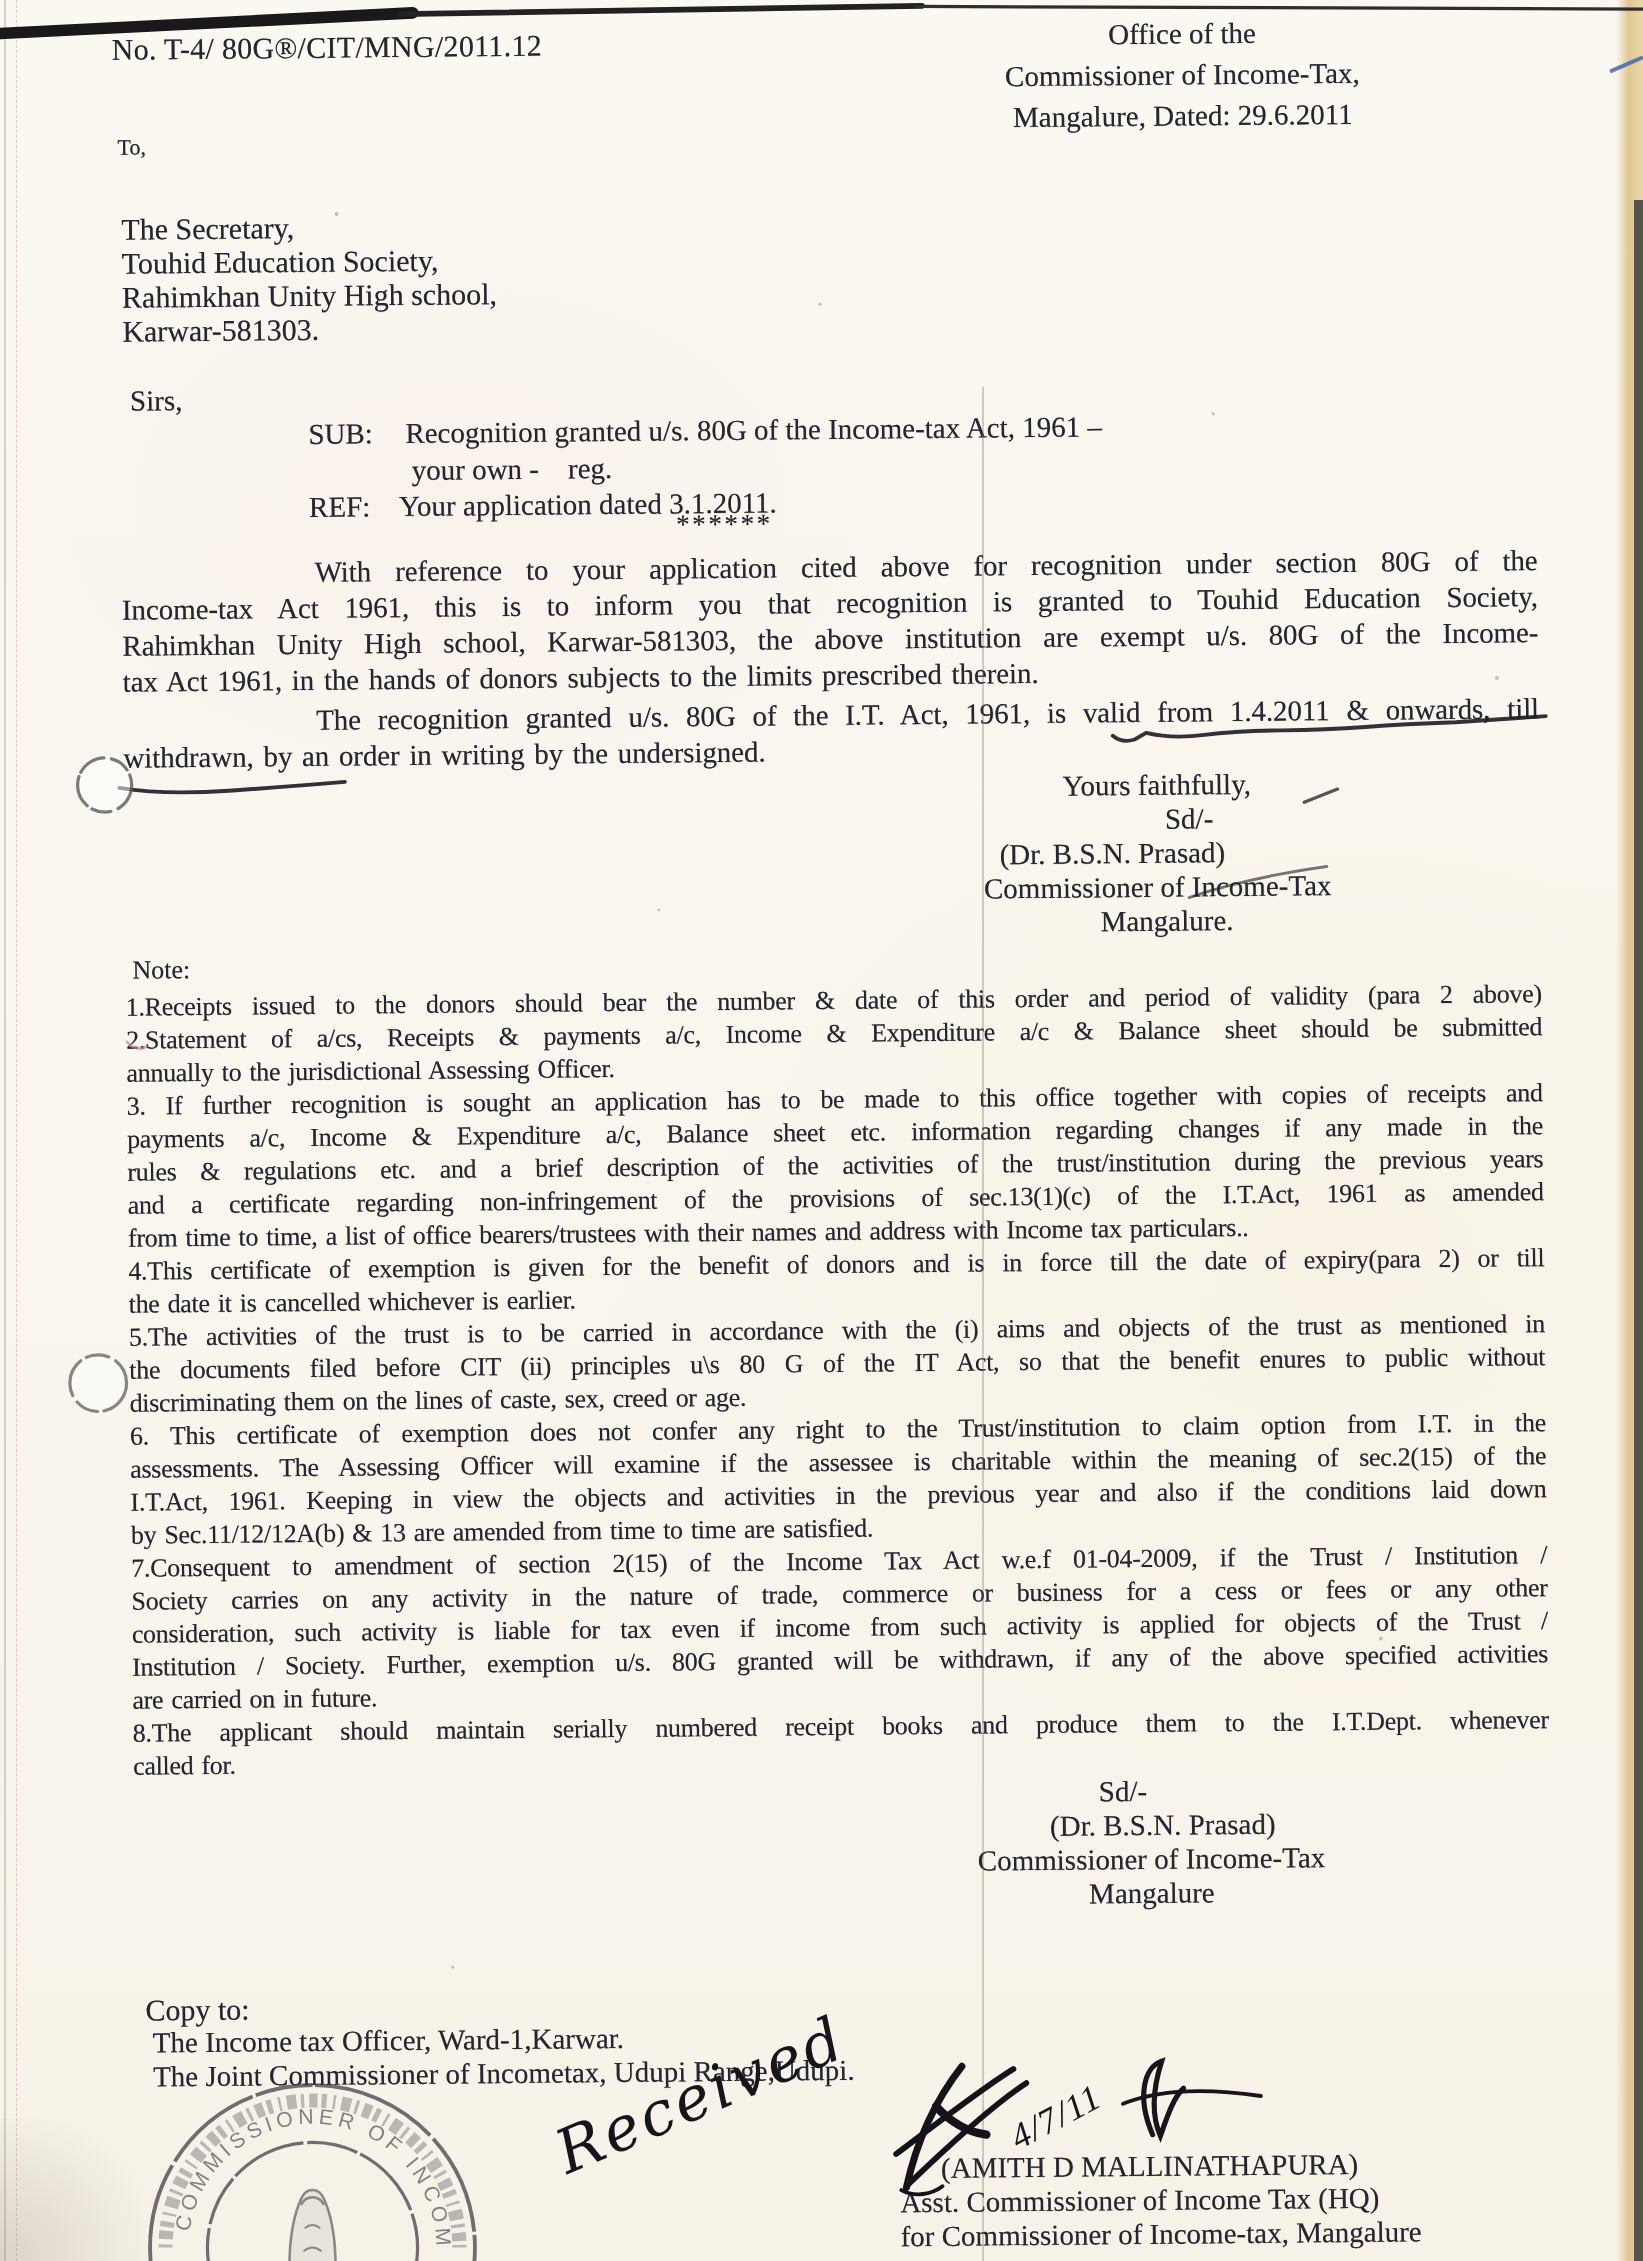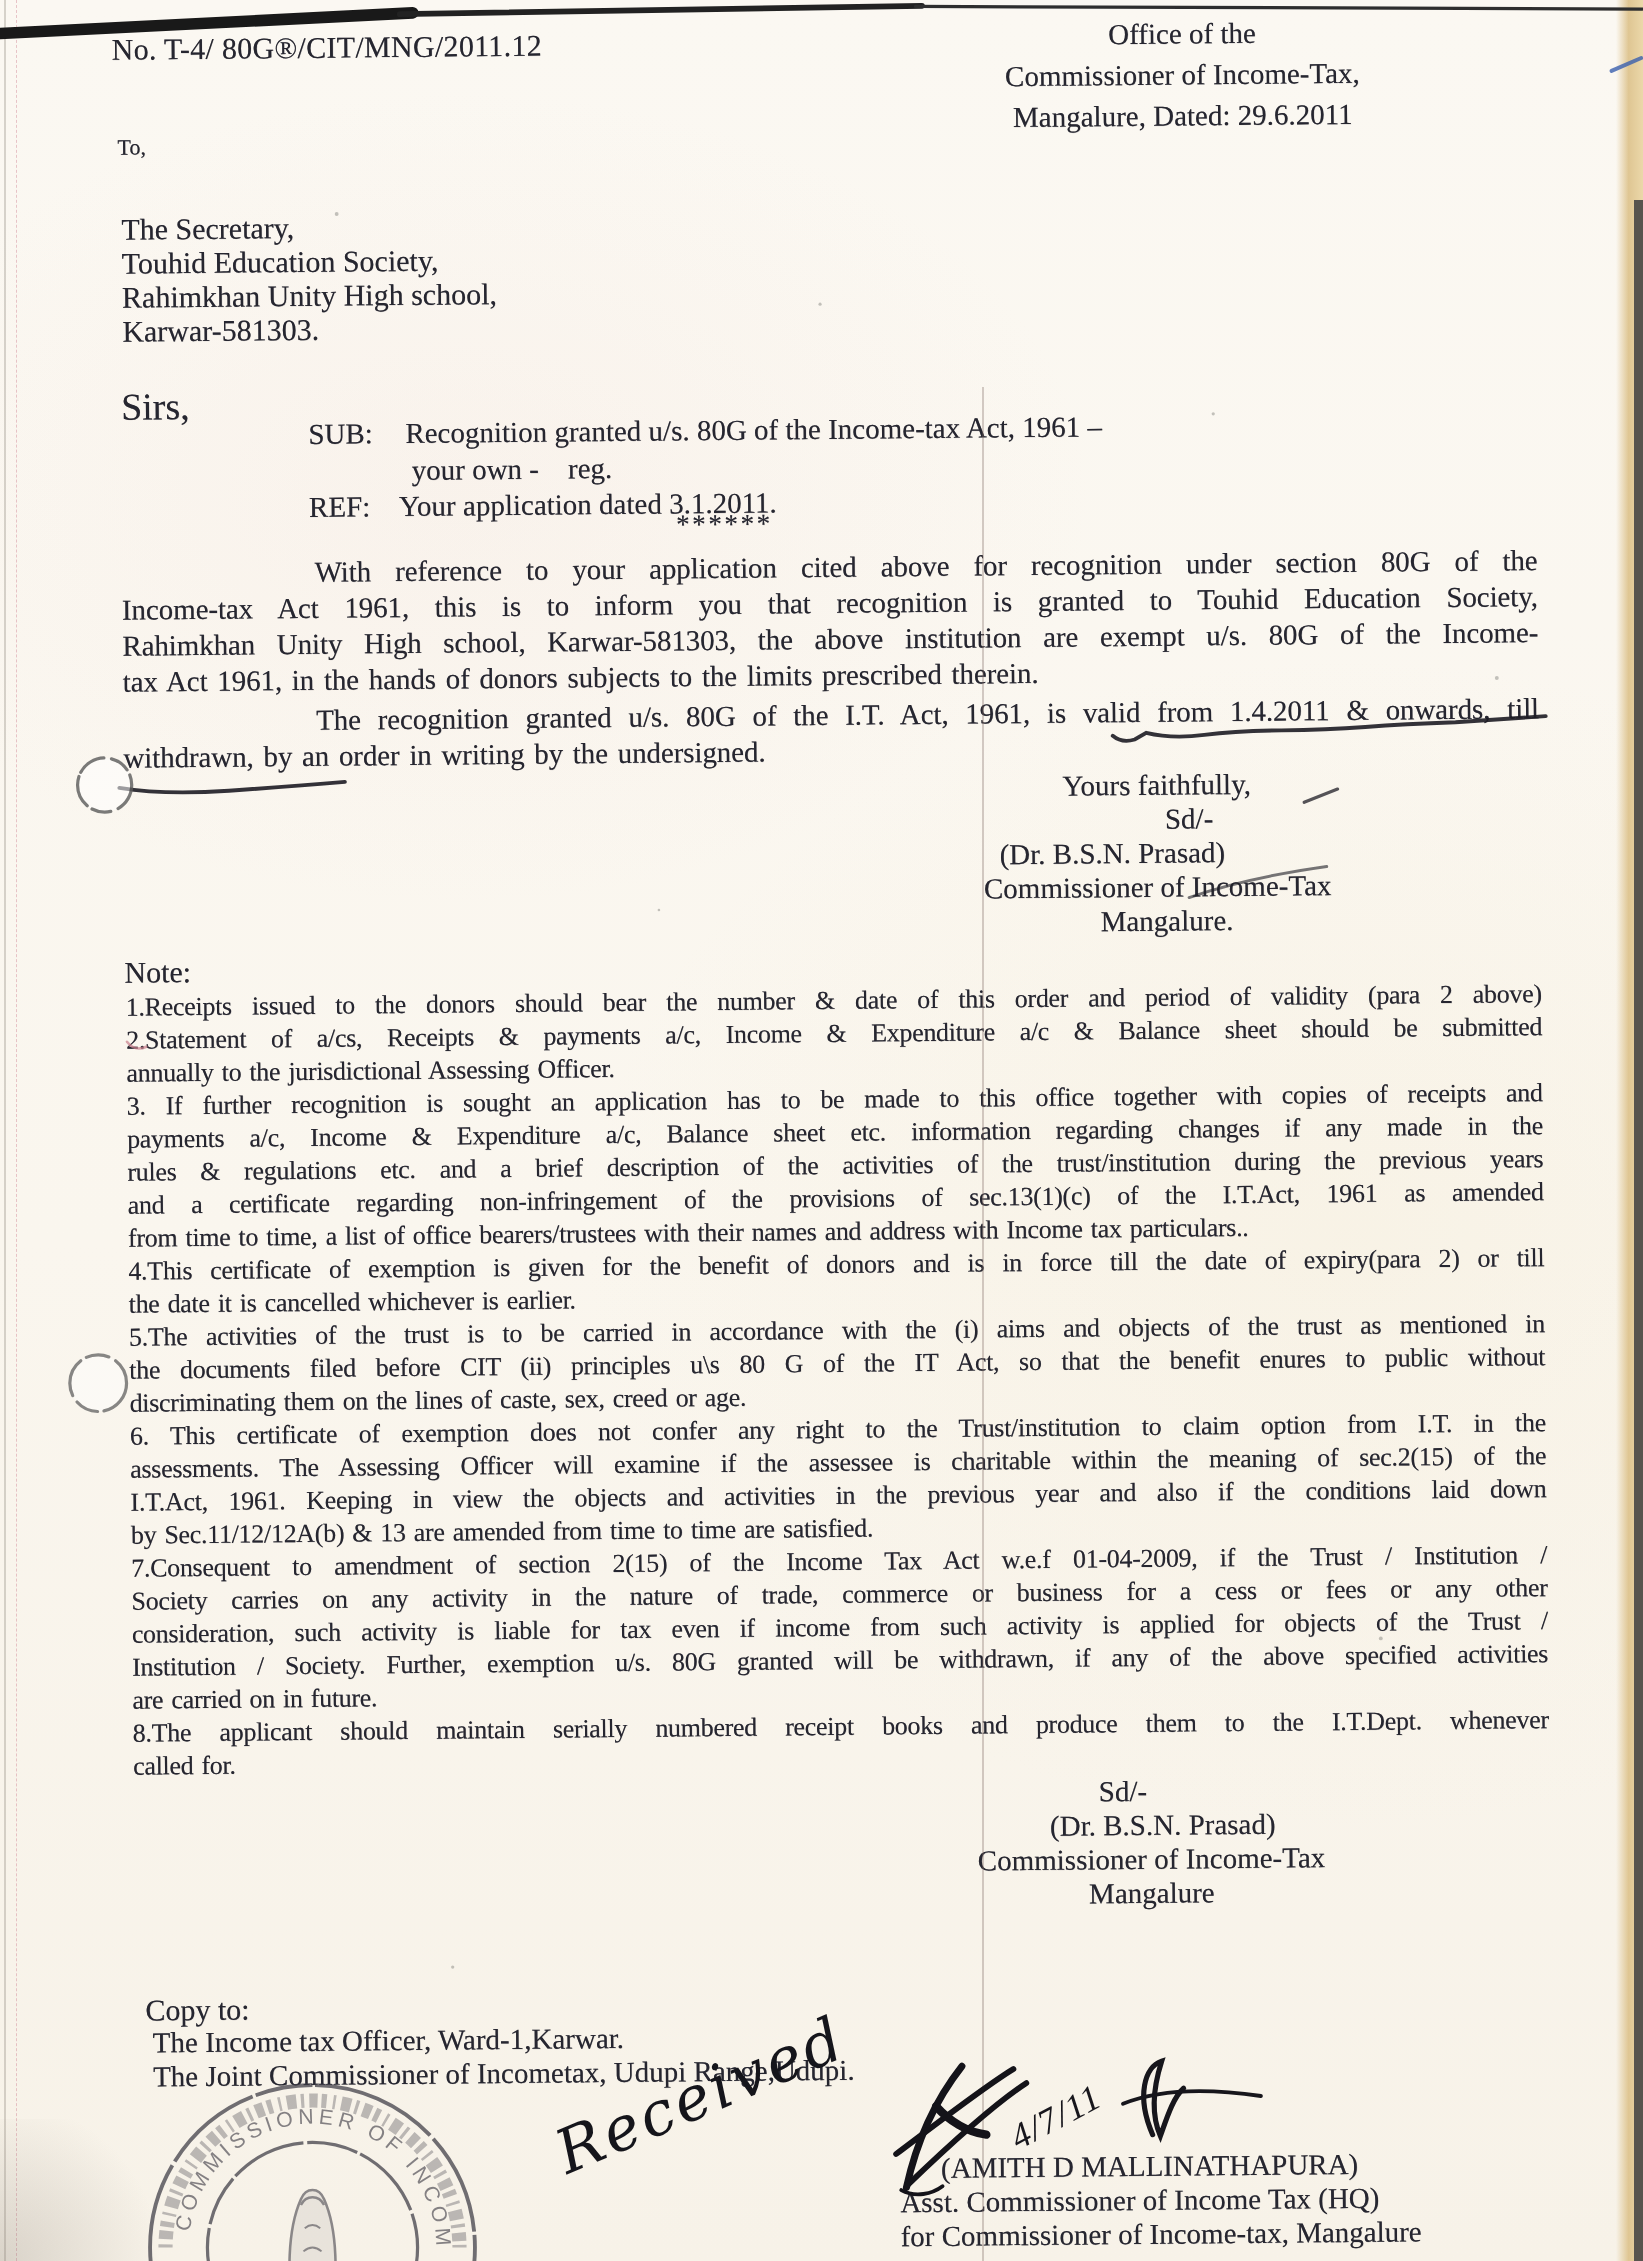--- a/index.html
+++ b/index.html
@@ -15,35 +15,35 @@
   .ink{text-shadow:0 0 0.6px rgba(38,38,48,.42), 0.4px 0.4px 0 rgba(38,38,48,.18);}
   .line{white-space:nowrap;}
   .jl{text-align:justify;text-align-last:justify;}
   .ind{padding-left:193px;}
   .center{text-align:center;}
 
   #refno{left:122px;top:26px;font-size:30px;letter-spacing:0.3px;}
   #office{left:922px;top:17px;width:541px;font-size:29px;line-height:41px;}
   #to{left:127px;top:128px;font-size:22px;}
   #addr{left:130px;top:206px;font-size:30px;line-height:34px;}
-  #sirs{left:128px;top:378px;font-size:38px;}
+  #sirs{left:137px;top:378px;font-size:29px;}
   .subrow{font-size:29px;}
   #subrow1{left:315px;top:413px;}
   #subrow2{left:418px;top:450px;white-space:pre;}
   #refrow{left:315px;top:486px;}
   .lbl{display:inline-block;width:97px;}
   #stars{left:682px;top:508px;font-size:27px;letter-spacing:2.6px;}
   #bodytext{left:127px;top:549px;width:1416px;font-size:29px;line-height:36px;
             letter-spacing:-0.1px;word-spacing:2.6px;}
   #para2{margin-top:3.9px;}
   #sig1{left:915px;top:771px;width:490px;font-size:29px;line-height:34px;}
   #sig1 div:nth-child(2){transform:translateX(32px);}
   #sig1 div:nth-child(3){transform:translateX(-45px);}
   #sig1 div:nth-child(5){transform:translateX(9px);}
-  #noteh{left:126px;top:949px;font-size:30px;}
+  #noteh{left:134px;top:949px;font-size:26px;}
   #notes{left:127px;top:984px;width:1416px;font-size:26px;line-height:33px;
          letter-spacing:-0.3px;word-spacing:1.9px;}
   #sig2{left:909px;top:1777px;width:471px;font-size:29px;line-height:34px;}
   #sig2 div:nth-child(1){transform:translateX(-28px);}
   #sig2 div:nth-child(2){transform:translateX(11.6px);}
   #copyh{left:137px;top:1987px;font-size:30px;}
   #copies{left:144px;top:2019px;font-size:29px;line-height:34px;}
   #sig3{left:890px;top:2152px;font-size:29px;line-height:34px;}
   #sig3 .n1{padding-left:41px;}
 

